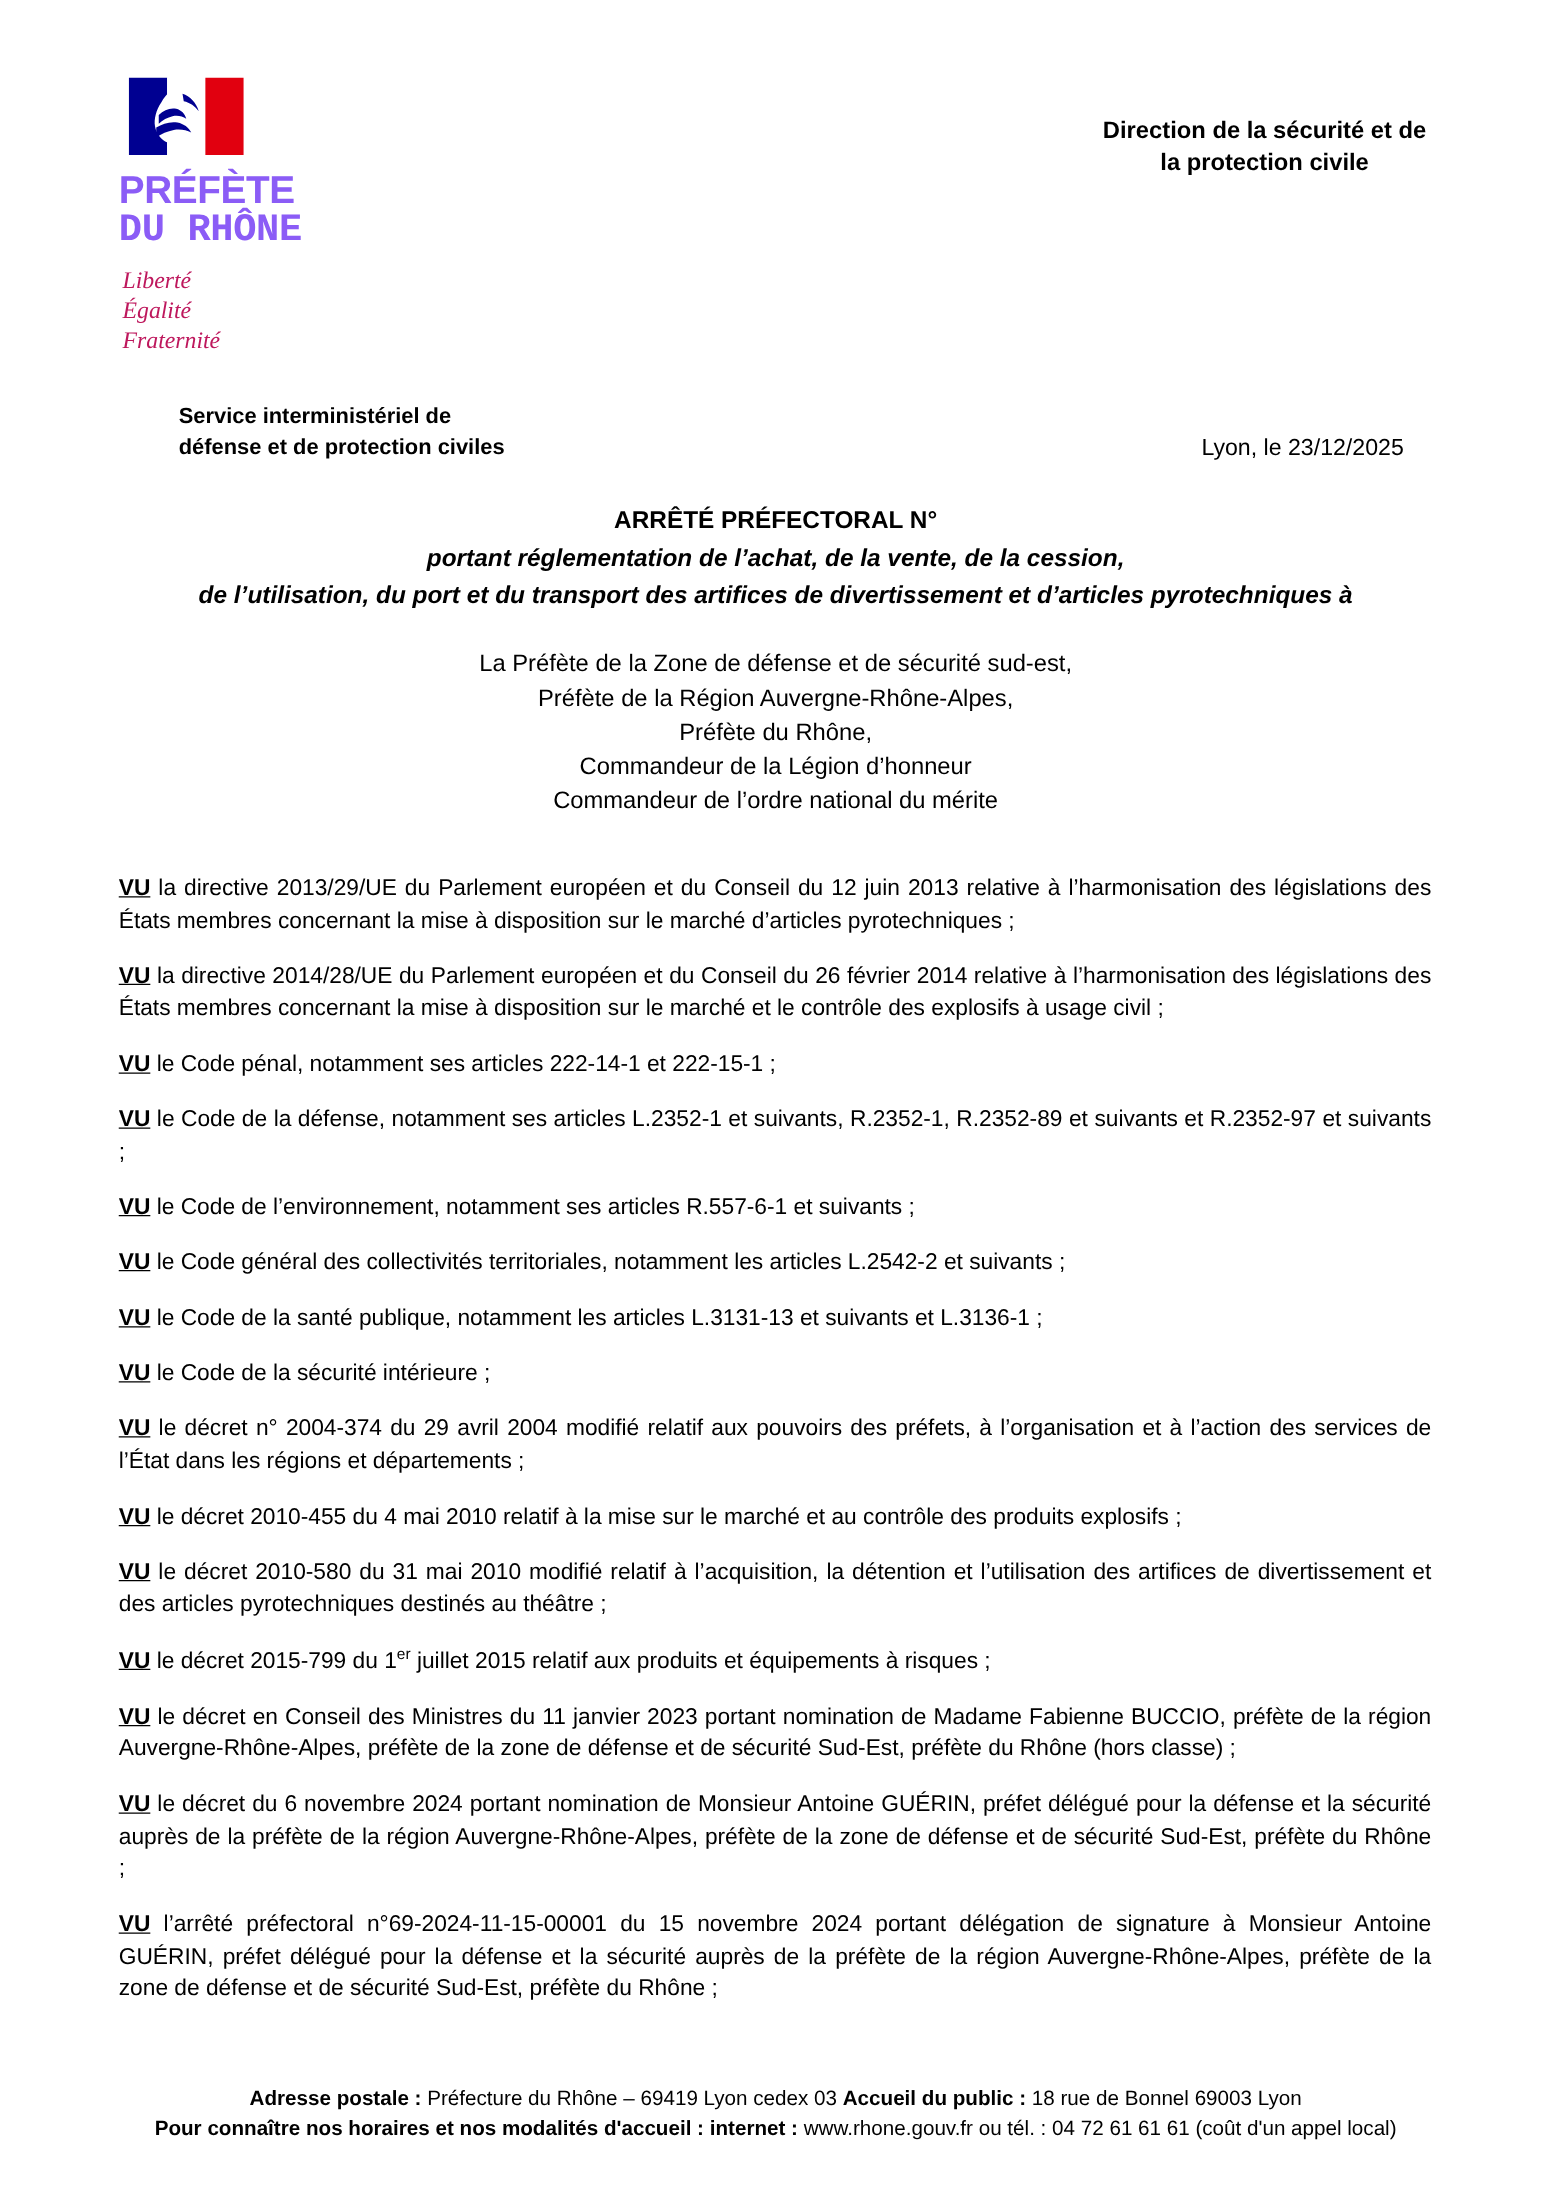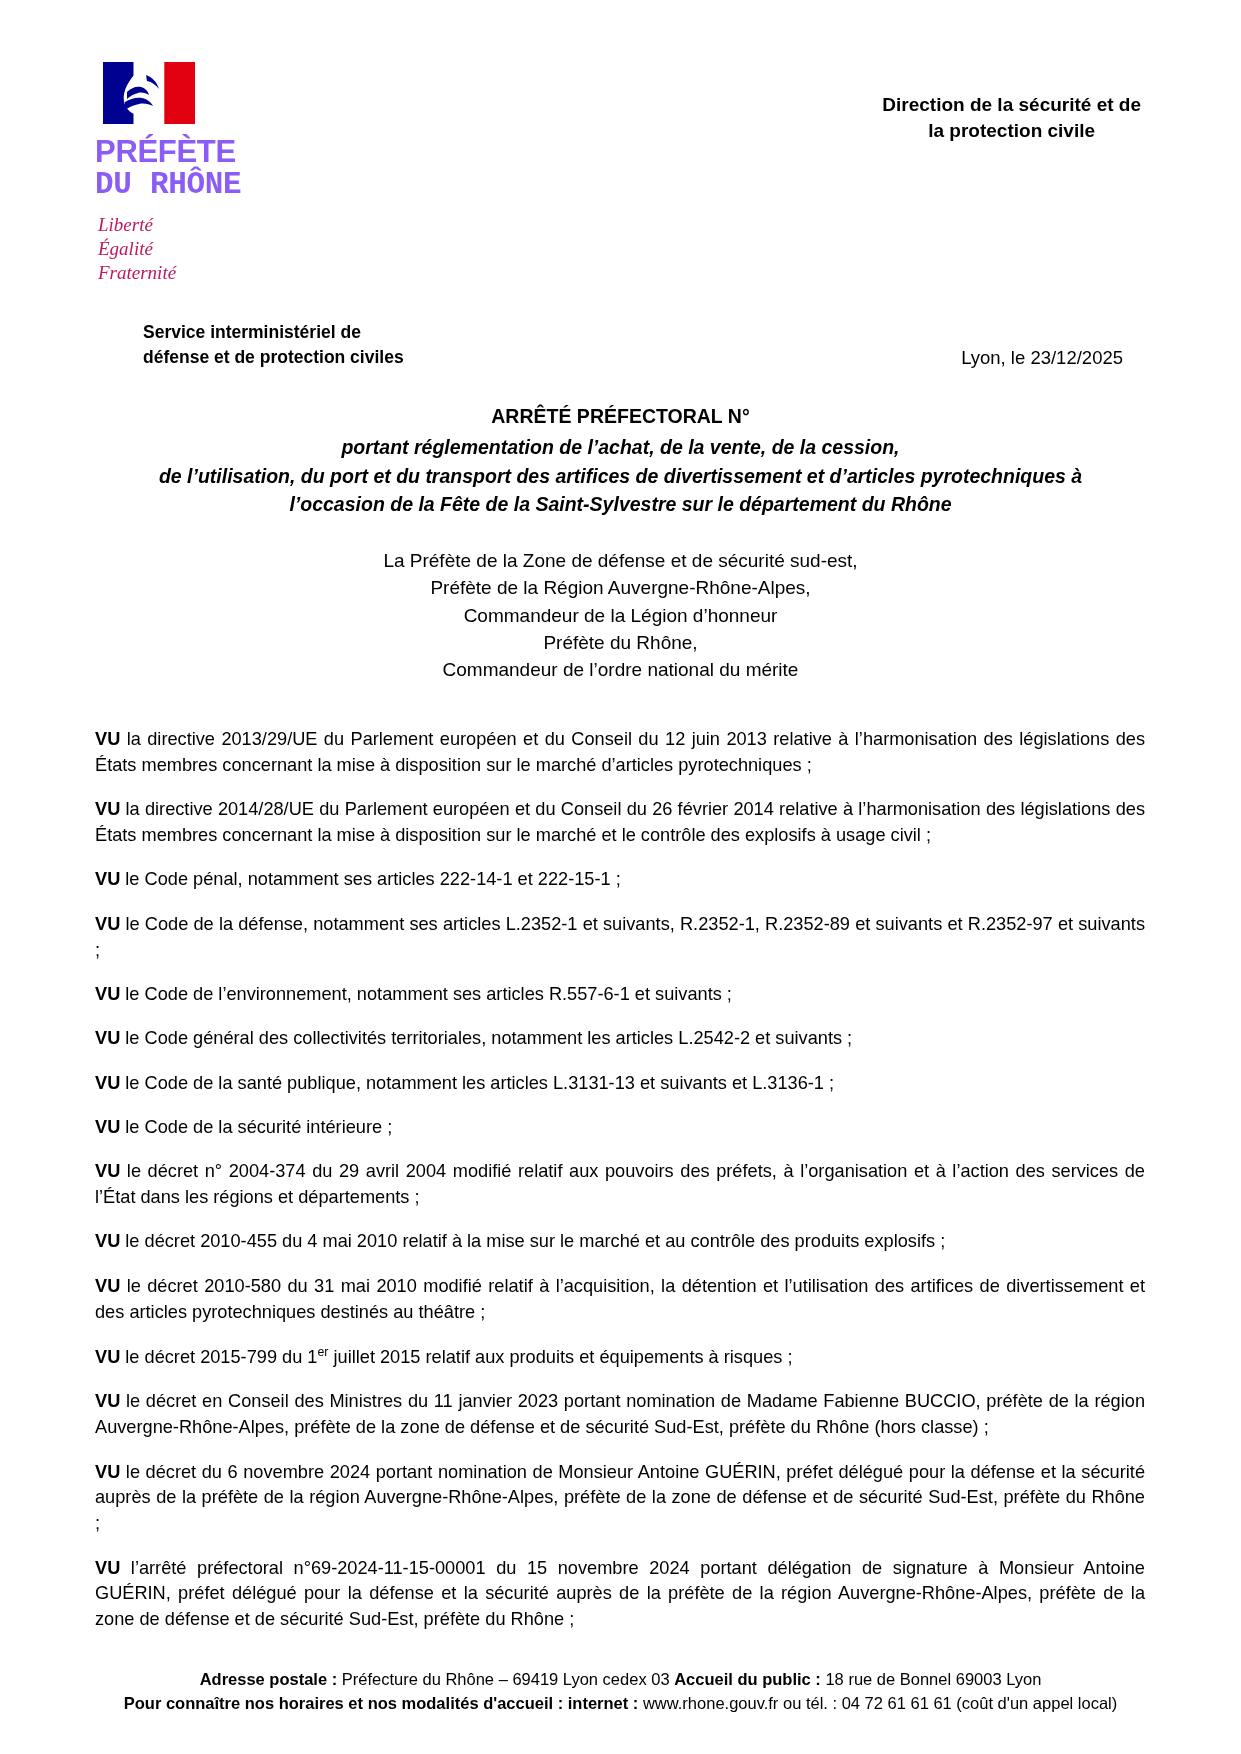--- a/index.html
+++ b/index.html
@@ -130,21 +130,21 @@
   }
   .vu {
     font-size: 18.2px;
     line-height: 1.42;
     text-align: justify;
     margin: 0 0 18.5px 0;
     text-justify: inter-word;
     hyphens: manual;
   }
   .vu:last-child { margin-bottom: 0; }
-  .vu b { font-weight: bold; }
+  .vu b { font-weight: bold; text-decoration: underline; }
   sup { font-size: 0.68em; vertical-align: super; }
 
   
   .footer {
     position: absolute;
     left: 0;
     right: 0;
     bottom: 38px;
     text-align: center;
     font-size: 16.5px;
@@ -196,29 +196,28 @@
       <span>défense et de protection civiles</span>
     </div>
     <div class="date-block">Lyon, le 23/12/2025</div>
   </div>
 
   <div class="title-block">
     <div class="arrete-no">ARRÊTÉ PRÉFECTORAL N°</div>
     <div class="arrete-obj">
       <span>portant réglementation de l’achat, de la vente, de la cession,</span>
       <span>de l’utilisation, du port et du transport des artifices de divertissement et d’articles pyrotechniques à</span>
-      <span>l’occasion de la Fête de la Saint-Sylvestre sur le département du Rhône</span>
     </div>
   </div>
 
   <div class="qualities">
     <span>La Préfète de la Zone de défense et de sécurité sud-est,</span>
     <span>Préfète de la Région Auvergne-Rhône-Alpes,</span>
+    <span>Préfète du Rhône,</span>
     <span>Commandeur de la Légion d’honneur</span>
-    <span>Préfète du Rhône,</span>
     <span>Commandeur de l’ordre national du mérite</span>
   </div>
 
   <div class="vu-list">
     <p class="vu"><b>VU</b> <span>la directive 2013/29/UE du Parlement européen et du Conseil du 12 juin 2013 relative à l’harmonisation des législations des États membres concernant la mise à disposition sur le marché d’articles pyrotechniques ;</span></p>
     <p class="vu"><b>VU</b> <span>la directive 2014/28/UE du Parlement européen et du Conseil du 26 février 2014 relative à l’harmonisation des législations des États membres concernant la mise à disposition sur le marché et le contrôle des explosifs à usage civil ;</span></p>
     <p class="vu"><b>VU</b> <span>le Code pénal, notamment ses articles 222-14-1 et 222-15-1 ;</span></p>
     <p class="vu"><b>VU</b> <span>le Code de la défense, notamment ses articles L.2352-1 et suivants, R.2352-1, R.2352-89 et suivants et R.2352-97 et suivants ;</span></p>
     <p class="vu"><b>VU</b> <span>le Code de l’environnement, notamment ses articles R.557-6-1 et suivants ;</span></p>
     <p class="vu"><b>VU</b> <span>le Code général des collectivités territoriales, notamment les articles L.2542-2 et suivants ;</span></p>

